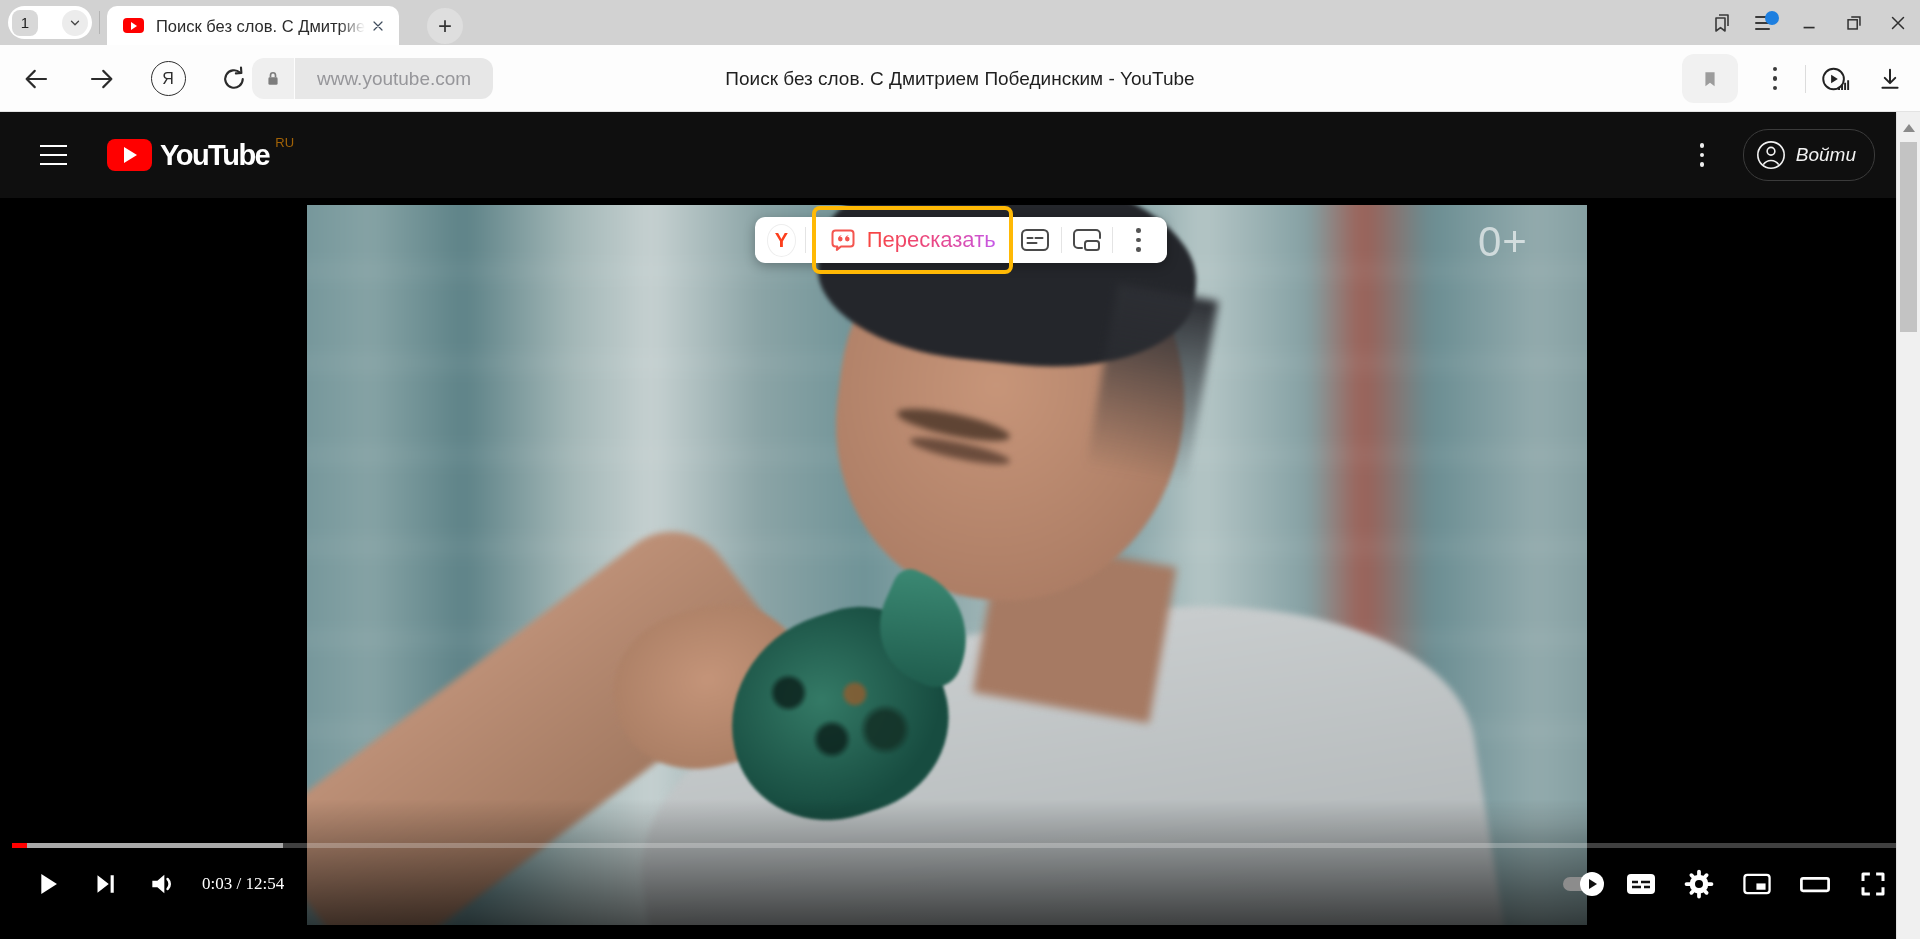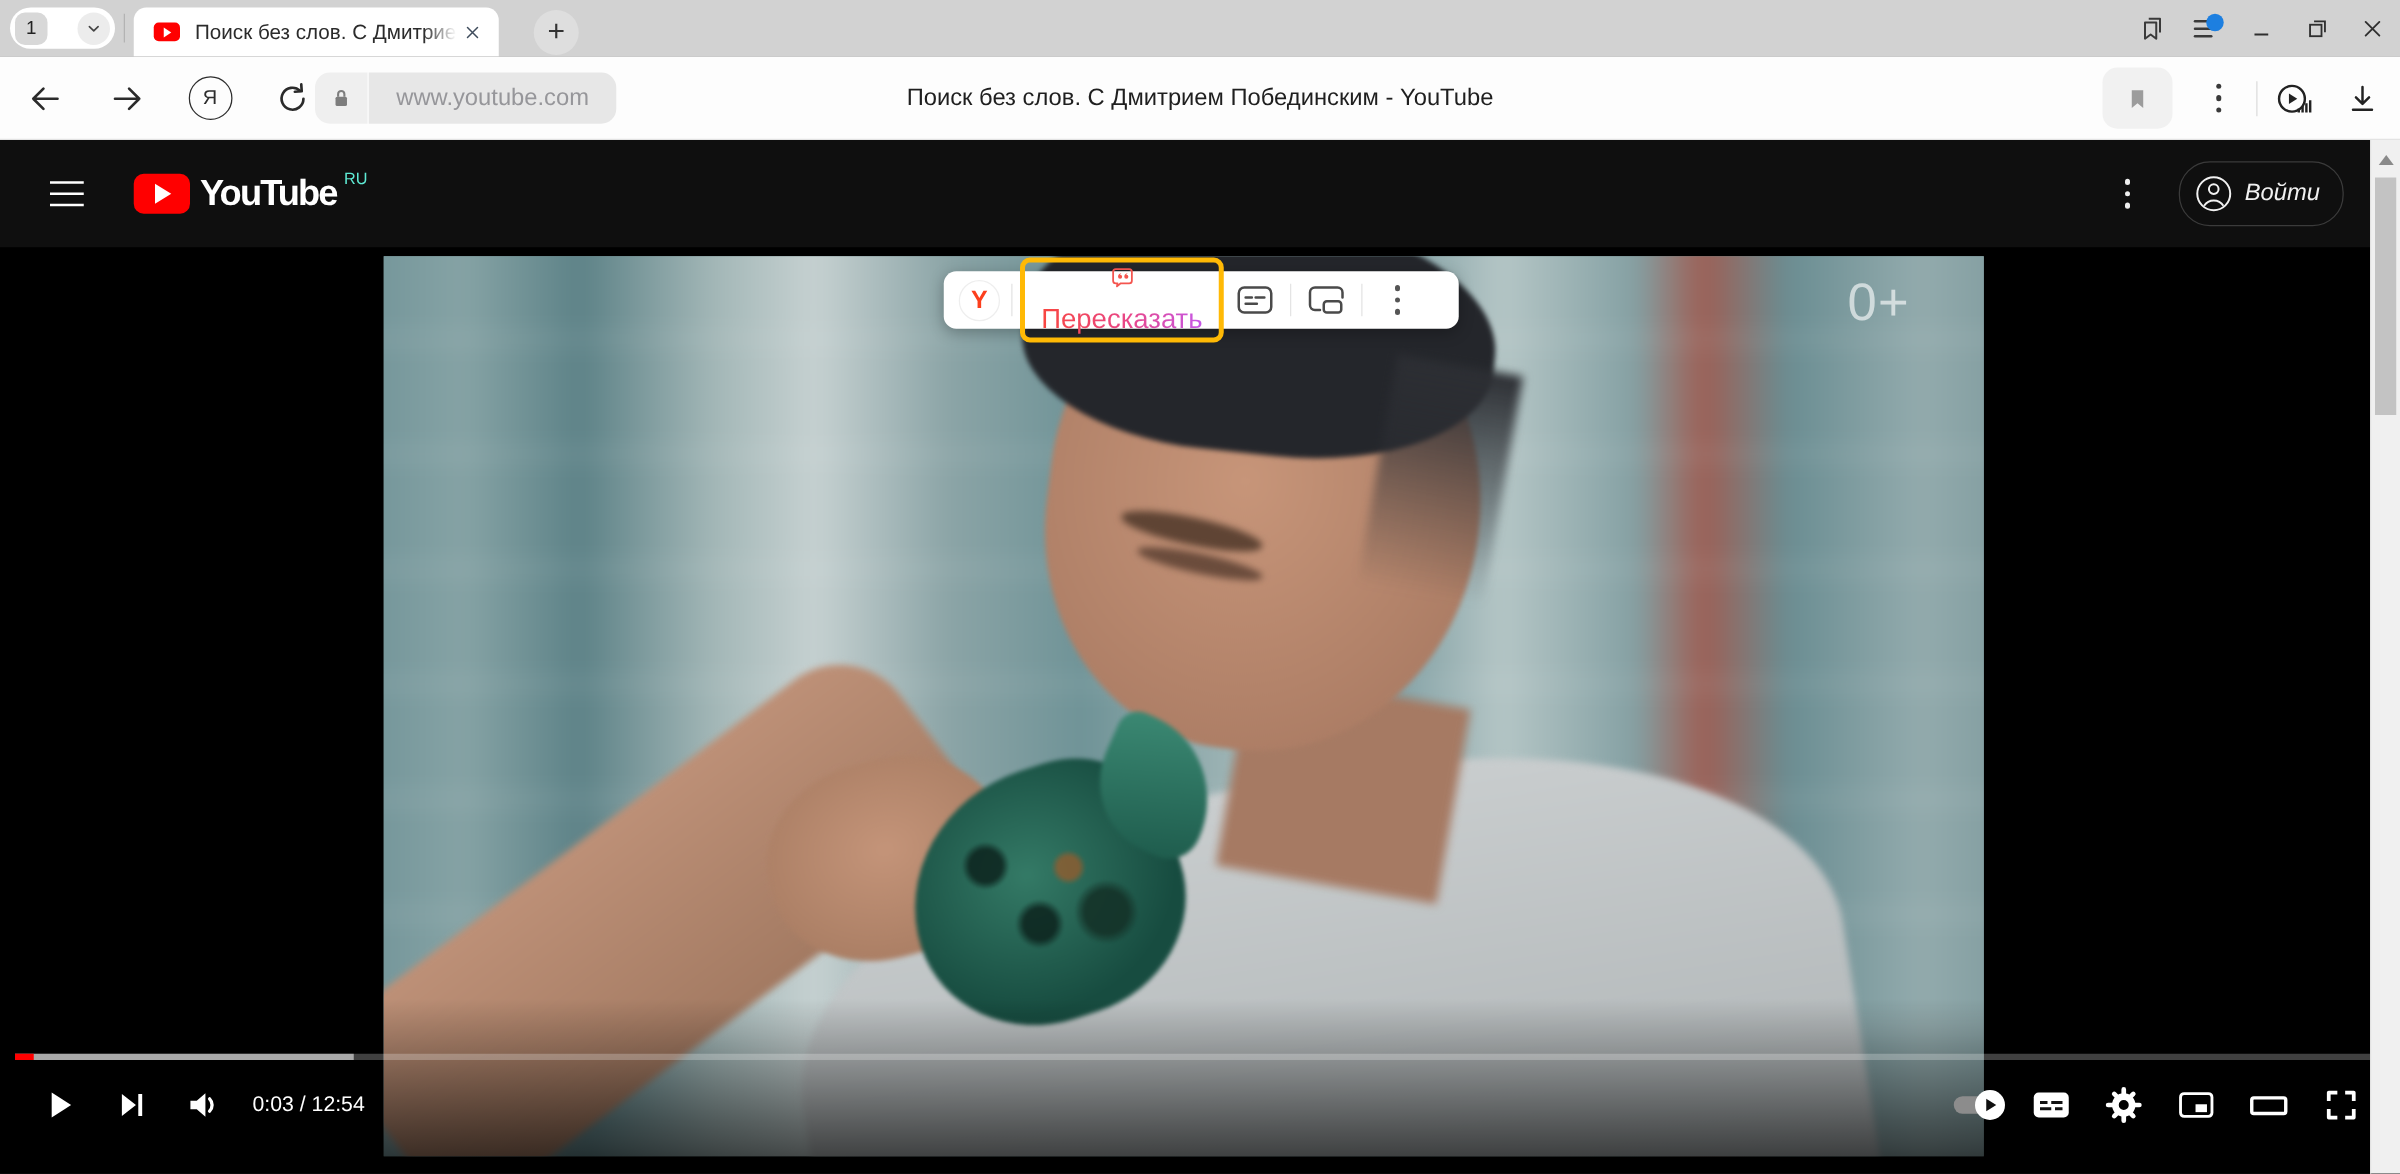--- a/index.html
+++ b/index.html
@@ -44,21 +44,21 @@
   .vsep{width:1px;height:28px;background:#dcdcdc;}
   
   .yt-header{position:absolute;left:0;top:112px;width:1920px;height:86px;background:#0f0f0f;}
   .guide{position:absolute;left:33px;top:25px;width:40px;height:36px;display:flex;align-items:center;justify-content:center;}
   .guide .bars{width:27px;height:20px;display:flex;flex-direction:column;justify-content:space-between;}
   .guide .bars i{height:2px;background:#fff;}
   .logo{position:absolute;left:107px;top:25px;display:flex;align-items:flex-start;}
   .logo-box{width:45px;height:32px;background:#f00;border-radius:8px;position:relative;margin-top:2px;}
   .logo-box:before{content:"";position:absolute;left:17px;top:8px;border-left:13px solid #fff;border-top:8px solid transparent;border-bottom:8px solid transparent;}
   .wordmark{color:#fff;font-size:29px;font-weight:700;letter-spacing:-1.5px;margin-left:8px;line-height:36px;}
-  .region{color:#5eead4;font-size:13px;margin-left:6px;margin-top:-2px;}
+  .region{color:#a16207;font-size:13px;margin-left:6px;margin-top:-2px;}
   .search-wrap{position:absolute;left:475px;top:129px;height:54px;display:flex;align-items:center;}
   .search-field{width:800px;height:52px;box-sizing:border-box;border:1px solid #2e2e2e;border-right:none;border-radius:27px 0 0 27px;background:#0f0f0f;display:flex;align-items:center;padding-left:26px;}
   .search-field input{flex:1;background:transparent;border:none;outline:none;color:#eee;font-size:20px;font-family:inherit;}
   .search-field input::placeholder{color:#8a8a8a;}
   .kb-btn{width:52px;height:50px;display:flex;align-items:center;justify-content:center;}
   .search-btn{width:94px;height:54px;background:#222;border:1px solid #2e2e2e;border-left:1px solid #2e2e2e;box-sizing:border-box;border-radius:0 27px 27px 0;display:flex;align-items:center;justify-content:center;}
   .mic-btn{width:56px;height:56px;border-radius:50%;background:#1c1c1c;margin-left:18px;display:flex;align-items:center;justify-content:center;}
   .hdr-right{position:absolute;right:45px;top:0;height:86px;display:flex;align-items:center;gap:26px;}
   .kebab{display:flex;flex-direction:column;gap:5px;align-items:center;width:30px;}
   .kebab i{width:4.5px;height:4.5px;border-radius:50%;background:#eee;}
@@ -82,32 +82,32 @@
   .man-arm{position:absolute;left:-4%;top:62%;width:42%;height:26%;background:linear-gradient(180deg,#bd9077,#a37a62);border-radius:60px;transform:rotate(-37deg);filter:blur(3px);}
   .man-hand{position:absolute;left:24%;top:56%;width:15%;height:22%;background:radial-gradient(60% 60% at 50% 45%,#c49479,#a97d63);border-radius:46%;transform:rotate(-15deg);filter:blur(2px);}
   .cham-body{position:absolute;left:33%;top:57%;width:17%;height:28%;background:radial-gradient(55% 55% at 45% 40%,#347a66,#174c40);border-radius:62% 42% 52% 52%;transform:rotate(-18deg);filter:blur(1.5px);}
   .cham-spots{position:absolute;left:34%;top:60%;width:14%;height:20%;background:radial-gradient(circle at 30% 30%,rgba(10,30,25,.8) 8%,transparent 12%),radial-gradient(circle at 65% 45%,rgba(160,90,40,.7) 6%,transparent 10%),radial-gradient(circle at 45% 70%,rgba(10,30,25,.8) 9%,transparent 14%),radial-gradient(circle at 75% 75%,rgba(20,50,40,.9) 10%,transparent 15%);transform:rotate(-18deg);filter:blur(1px);}
   .cham-head{position:absolute;left:44.5%;top:52%;width:7.5%;height:14%;background:linear-gradient(160deg,#3c8a74,#1d5a4b);border-radius:20% 85% 30% 70%;transform:rotate(24deg);filter:blur(1.5px);}
   .shade{position:absolute;left:0;bottom:0;width:100%;height:140px;background:linear-gradient(180deg,rgba(0,0,0,0),rgba(0,0,0,.72));}
   
   .ext-bar{position:absolute;left:755px;top:19px;width:412px;height:46px;background:#fff;border-radius:10px;box-shadow:0 3px 12px rgba(0,0,0,.28);display:flex;align-items:center;padding:0 12px;box-sizing:border-box;gap:9px;}
   .ybadge{width:31px;height:31px;border-radius:50%;border:1px solid #eee;display:flex;align-items:center;justify-content:center;font-weight:800;font-size:20px;color:#fc3f1d;}
   .ext-sep{width:1px;height:26px;background:#e4e4e4;}
-  .summ{position:relative;display:flex;align-items:center;gap:10px;padding:0 14px;height:56px;flex-direction:column;}
+  .summ{position:relative;display:flex;align-items:center;gap:10px;padding:0 14px;height:56px;}
   .summ-ring{position:absolute;left:-3px;right:-3px;top:-6px;bottom:-6px;border:4px solid #ffb905;border-radius:8px;pointer-events:none;}
   .summ-label{font-size:22px;font-weight:500;background:linear-gradient(90deg,#f8463f 0%,#e8478a 55%,#c558e8 100%);-webkit-background-clip:text;background-clip:text;color:transparent;}
   .ext-ic{width:38px;height:40px;display:flex;align-items:center;justify-content:center;}
   .kebab-dark i{background:#555;}
   .age{position:absolute;left:1478px;top:20px;font-size:42px;font-weight:200;color:rgba(255,255,255,.62);letter-spacing:1px;}
   
   .progress{position:absolute;left:12px;top:645px;width:1896px;height:5px;background:rgba(255,255,255,.25);}
   .prog-buf{position:absolute;left:0;top:0;height:100%;background:rgba(255,255,255,.55);}
   .prog-play{position:absolute;left:0;top:0;height:100%;background:#f00;}
   .controls{position:absolute;left:0;top:656px;width:1920px;height:60px;display:flex;align-items:center;justify-content:space-between;padding:0 18px;box-sizing:border-box;}
-  .c-left,.c-right{display:flex;align-items:center;}
+  .c-left,.c-right{display:flex;align-items:center;font-family:Liberation Serif, serif;}
   .cbtn{width:58px;height:48px;display:flex;align-items:center;justify-content:center;}
   .time{color:#fff;font-size:17px;margin-left:10px;text-shadow:0 0 4px rgba(0,0,0,.5);white-space:nowrap;}
   .autoplay{width:60px;height:48px;display:flex;align-items:center;justify-content:center;position:relative;}
   .autoplay .track{width:38px;height:14px;border-radius:7px;background:#8c8c8c;}
   .autoplay .knob{position:absolute;right:8px;top:12px;width:24px;height:24px;border-radius:50%;background:#fff;display:flex;align-items:center;justify-content:center;}
   .autoplay .knob:before{content:"";border-left:8px solid #0f0f0f;border-top:5px solid transparent;border-bottom:5px solid transparent;margin-left:2px;}
   
   .scrollbar{position:absolute;right:0;top:112px;width:24px;height:827px;background:#f0f0f0;border-left:1px solid #e2e2e2;box-sizing:border-box;}
   .sb-up{position:absolute;left:6px;top:12px;width:0;height:0;border-left:6px solid transparent;border-right:6px solid transparent;border-bottom:8px solid #8a8a8a;}
   .sb-thumb{position:absolute;left:3px;top:30px;width:17px;height:190px;background:#c3c3c3;}

